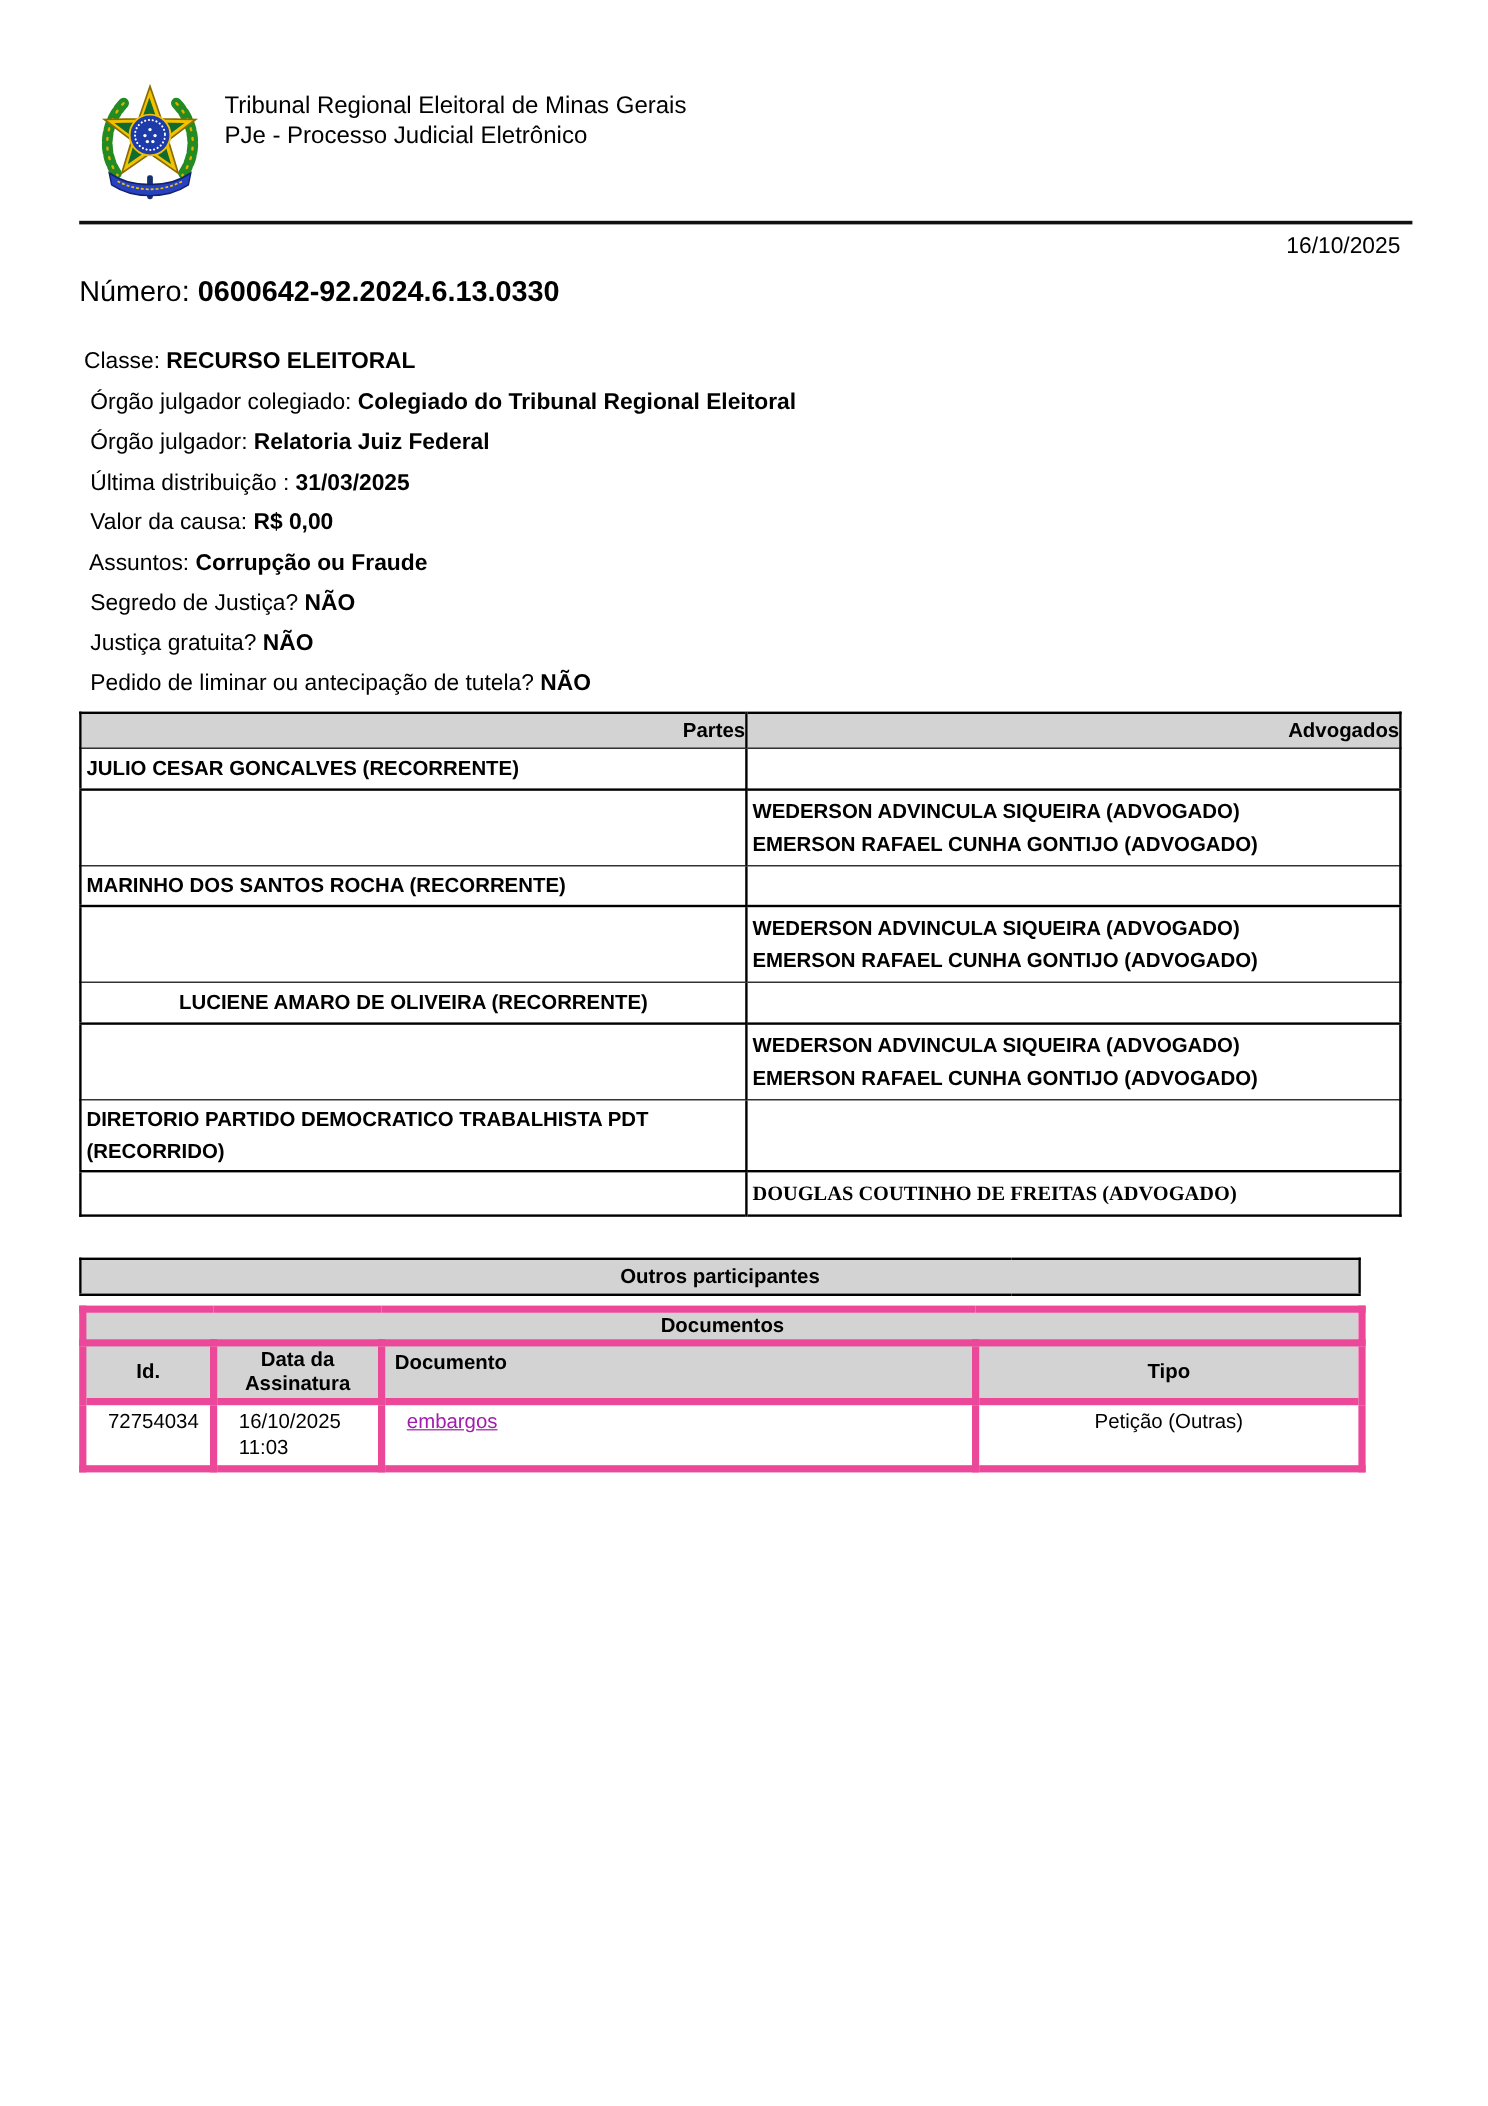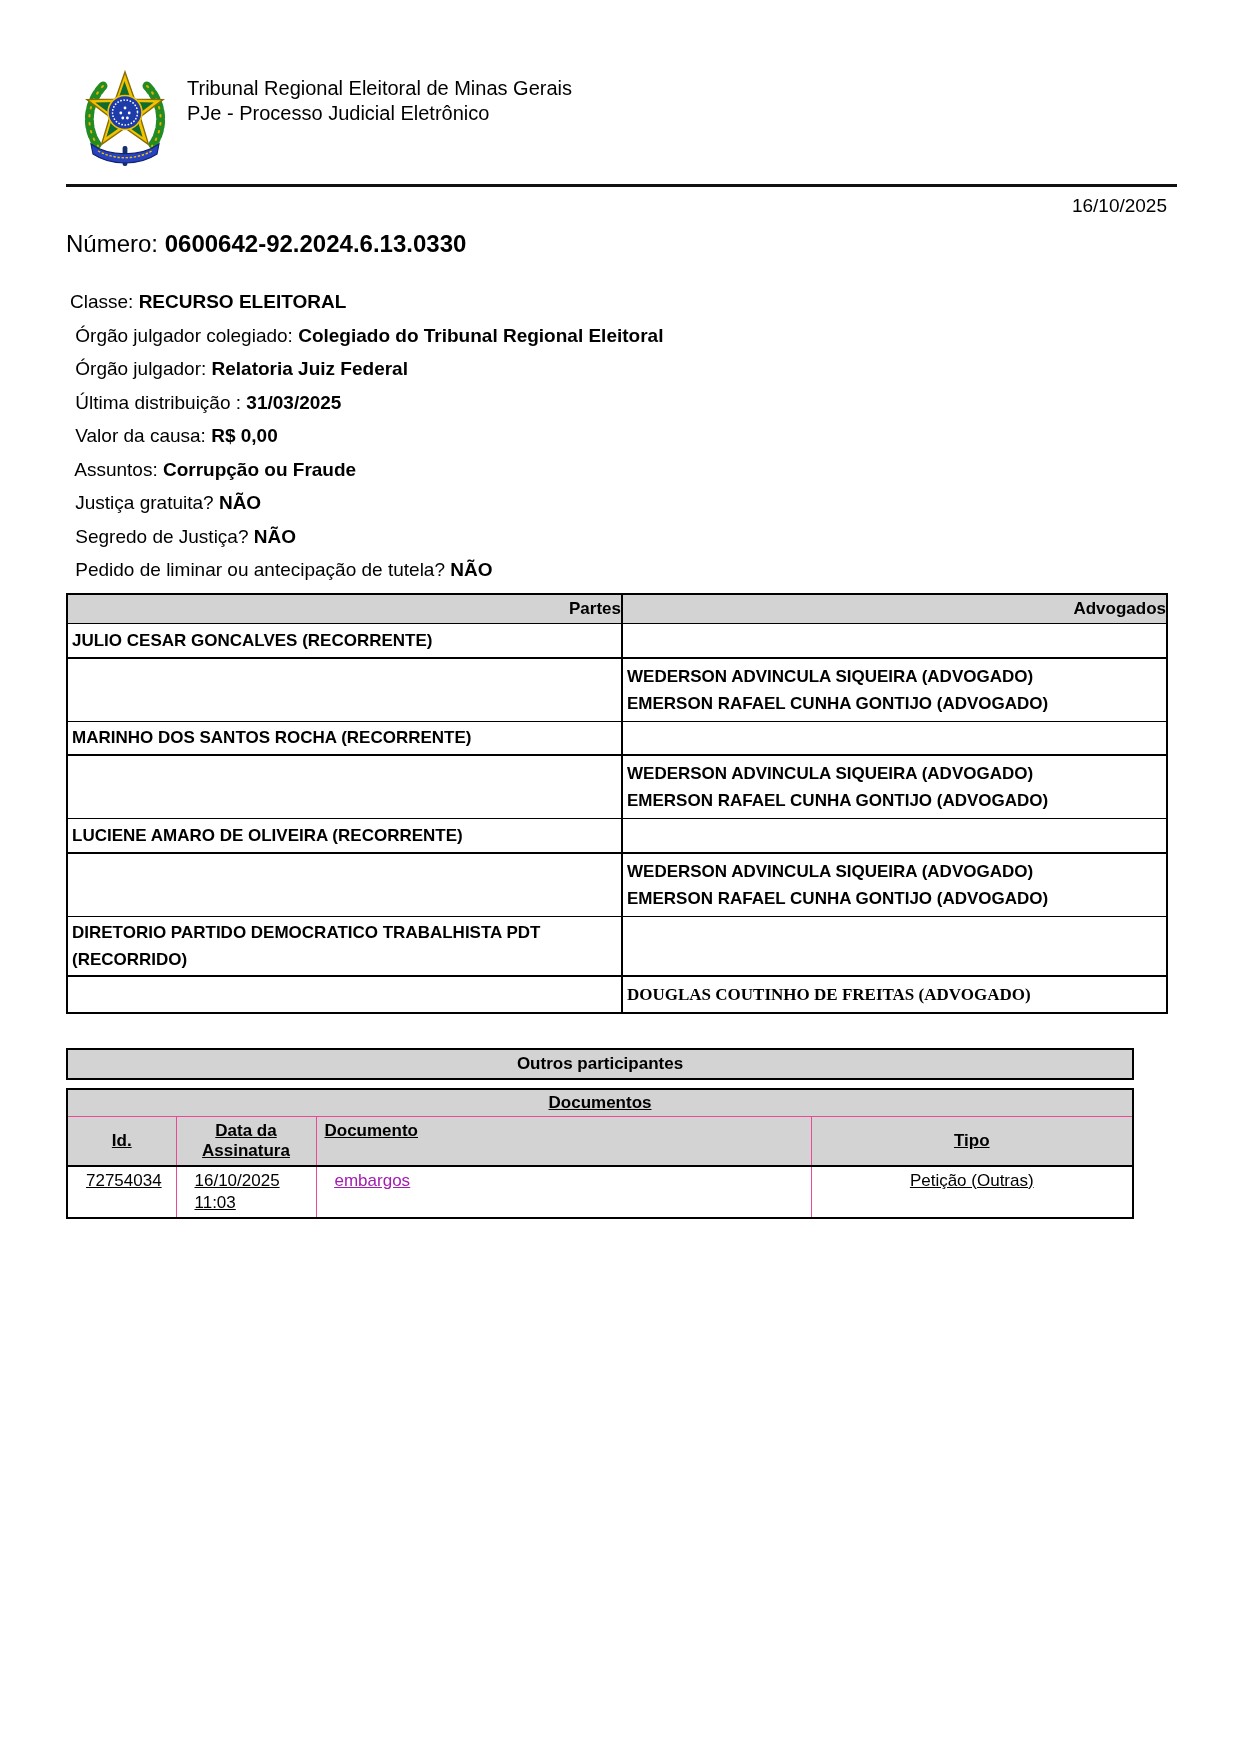--- a/index.html
+++ b/index.html
@@ -38,35 +38,35 @@
   .partes { width:1100px; margin-top:6px; border:2px solid #000; }
   .partes td { border:1px solid #000; }
   .partes td.c1 { border-right:2px solid #000; }
   .partes tr.thead td { height:30px; font-weight:bold; text-align:right; }
   .partes tr.party td { height:34px; border-bottom:2px solid #000; }
   .partes tr.party td.c1 { font-weight:bold; padding:2px 4px; line-height:27px; }
   .partes tr.adv td { border-bottom:1px solid #000; }
   .partes tr.adv td.c2 { padding:4px 4px; }
   .partes tr.adv .adv-line { font-weight:bold; line-height:27px; }
   .r-adv0 td { height:59px; } .r-party1 td { height:36px; }
-  .r-adv1 td { height:55px; } .r-party2 td { height:32px; }
+  .r-adv1 td { height:55px; } .r-party2 td { height:32px;text-align:center; }
   .r-adv2 td { height:60px; } .r-party3 td { height:62px; }
   .r-adv3 td { height:32px; }
   .r-adv3 .adv-line { line-height:24px;font-family:Liberation Serif, serif; }
 
   
   .outros { width:1066px; margin-top:34px; border:2px solid #000; }
   .outros td { border:1px solid #000; }
   .outros tr.thead td { height:30px; border-bottom:2px solid #000; }
   .outros tr.row td { height:32px; }
   .outros tr.row td.c1 { font-weight:bold; padding:2px 4px; border-right:2px solid #000; }
 
   
   .docs { width:1066px; margin-top:8px; border:2px solid #000; }
-  .docs td { border:1px solid #ec4899;text-decoration:underline; }
+  .docs td { border:6px solid #ec4899; }
   .docs tr.title td { height:28px; }
   .docs tr.cols td { height:49px; font-weight:bold; border-bottom:2px solid #000; }
   .docs tr.cols td.h-doc { text-align:left; vertical-align:top; padding:4px 8px; }
   .docs tr.data td { height:43px; vertical-align:top; padding:3px 18px; line-height:22px; }
   .docs td.cell-id { text-align:right; }
   .docs td.cell-date { padding-left:8px; }
   .docs td.cell-doc { padding-left:8px; }
   .docs td.cell-tipo { text-align:center; padding-top:6px; }
   a.doc-link { color:#a21caf; text-decoration:underline; cursor:pointer; }
 </style>
@@ -115,22 +115,22 @@
     <span>Número: </span><b>0600642-92.2024.6.13.0330</b>
   </div>
 
   <div class="fields">
     <div class="field-line"><span>Classe: </span><b>RECURSO ELEITORAL</b></div>
     <div class="field-line"><span> Órgão julgador colegiado: </span><b>Colegiado do Tribunal Regional Eleitoral</b></div>
     <div class="field-line"><span> Órgão julgador: </span><b>Relatoria Juiz Federal</b></div>
     <div class="field-line"><span> Última distribuição : </span><b>31/03/2025</b></div>
     <div class="field-line"><span> Valor da causa: </span><b>R$ 0,00</b></div>
     <div class="field-line"><span> Assuntos: </span><b>Corrupção ou Fraude</b></div>
+    <div class="field-line"><span> Segredo de Justiça? </span><b>NÃO</b></div>
     <div class="field-line"><span> Justiça gratuita? </span><b>NÃO</b></div>
-    <div class="field-line"><span> Segredo de Justiça? </span><b>NÃO</b></div>
     <div class="field-line"><span> Pedido de liminar ou antecipação de tutela? </span><b>NÃO</b></div>
   </div>
 
   <table class="partes">
     <colgroup>
         <col style="width:555px">
         <col style="width:545px">
       </colgroup>
     <tbody>
         <tr class="thead">

